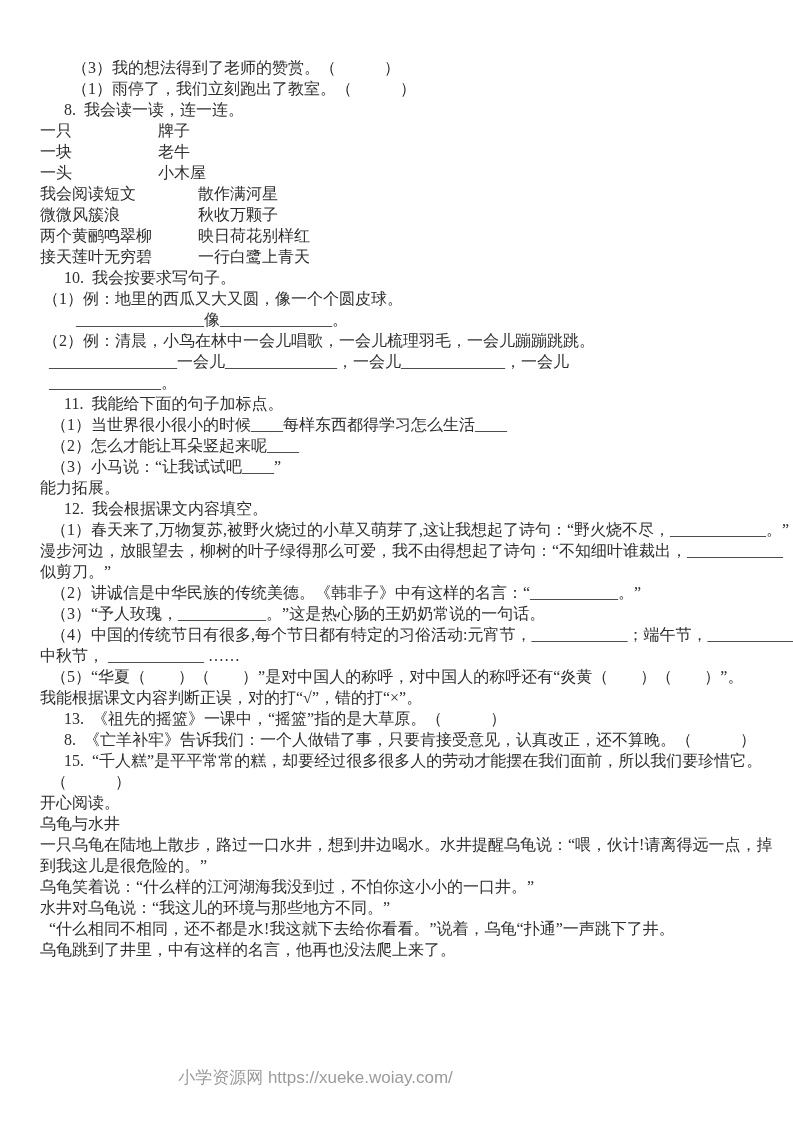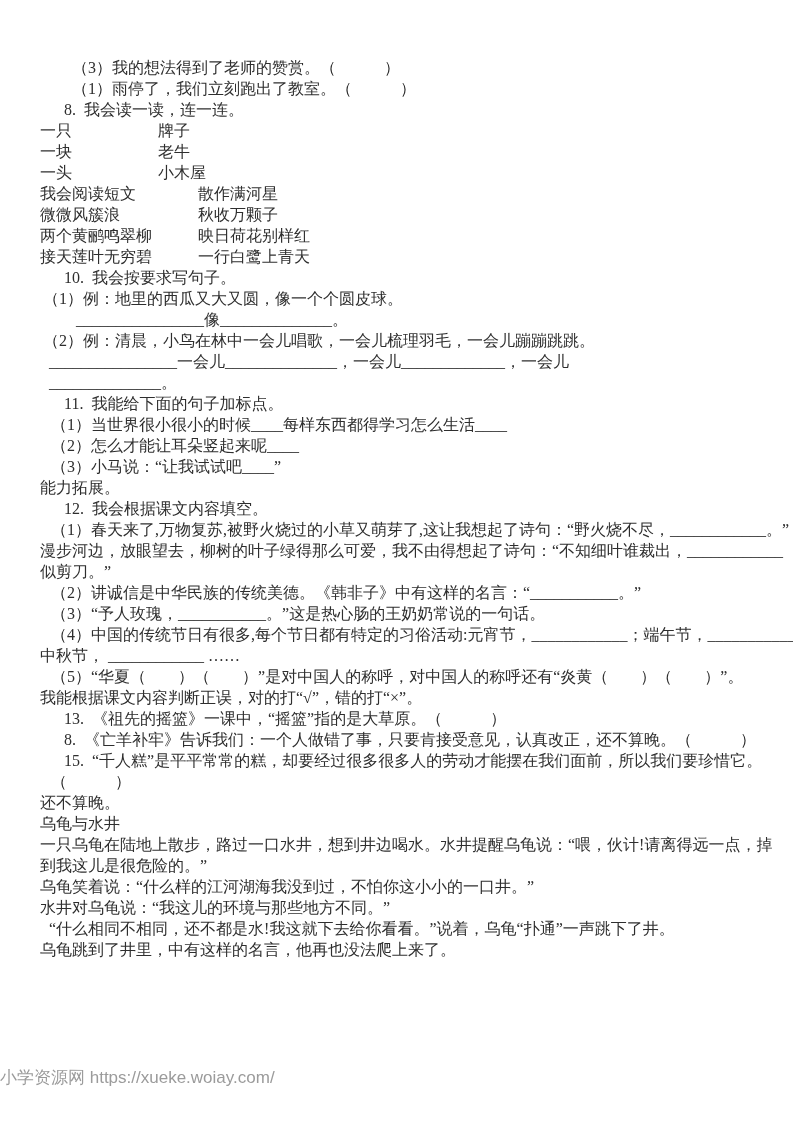--- a/index.html
+++ b/index.html
@@ -19,21 +19,21 @@
   .ind24{margin-left:36px;}  
   .ind11{margin-left:11px;}  
   .ind8{margin-left:24px;}    
   .ind3{margin-left:3px;}    
   .ind2{margin-left:9px;}    
   .pair8 .c1{display:inline-block;width:118px;}
   .pair9 .c1{display:inline-block;width:158px;}
   .footer{
     position:absolute;
     left:0;top:1066px;width:631px;
-    text-align:left;
+    text-align:center;
     font-family:"Liberation Sans","DejaVu Sans",sans-serif;
     font-size:17px;
     color:#9b9b9b;
     white-space:pre;
   }
 </style>
 </head>
 <body>
 
 <div class="page">
@@ -74,21 +74,21 @@
   <div class="ln ind11">（4）中国的传统节日有很多,每个节日都有特定的习俗活动:元宵节，____________；端午节，____________；</div>
   <div class="ln">中秋节， ____________ ……</div>
   <div class="ln ind11">（5）“华夏（　　）（　　）”是对中国人的称呼，对中国人的称呼还有“炎黄（　　）（　　）”。</div>
 
   <div class="ln">我能根据课文内容判断正误，对的打“√”，错的打“×”。</div>
   <div class="ln ind8">13.  《祖先的摇篮》一课中，“摇篮”指的是大草原。（　　　）</div>
   <div class="ln ind8">8.  《亡羊补牢》告诉我们：一个人做错了事，只要肯接受意见，认真改正，还不算晚。（　　　）</div>
   <div class="ln ind8">15.  “千人糕”是平平常常的糕，却要经过很多很多人的劳动才能摆在我们面前，所以我们要珍惜它。</div>
   <div class="ln ind11">（　　　）</div>
 
-  <div class="ln">还不算晚。</div>
+  <div class="ln">开心阅读。</div>
   <div class="ln">乌龟与水井</div>
   <div class="ln">一只乌龟在陆地上散步，路过一口水井，想到井边喝水。水井提醒乌龟说：“喂，伙计!请离得远一点，掉</div>
   <div class="ln">到我这儿是很危险的。”</div>
   <div class="ln">乌龟笑着说：“什么样的江河湖海我没到过，不怕你这小小的一口井。”</div>
   <div class="ln">水井对乌龟说：“我这儿的环境与那些地方不同。”</div>
   <div class="ln ind2">“什么相同不相同，还不都是水!我这就下去给你看看。”说着，乌龟“扑通”一声跳下了井。</div>
   <div class="ln">乌龟跳到了井里，中有这样的名言，他再也没法爬上来了。</div>
 
 </div>
 

